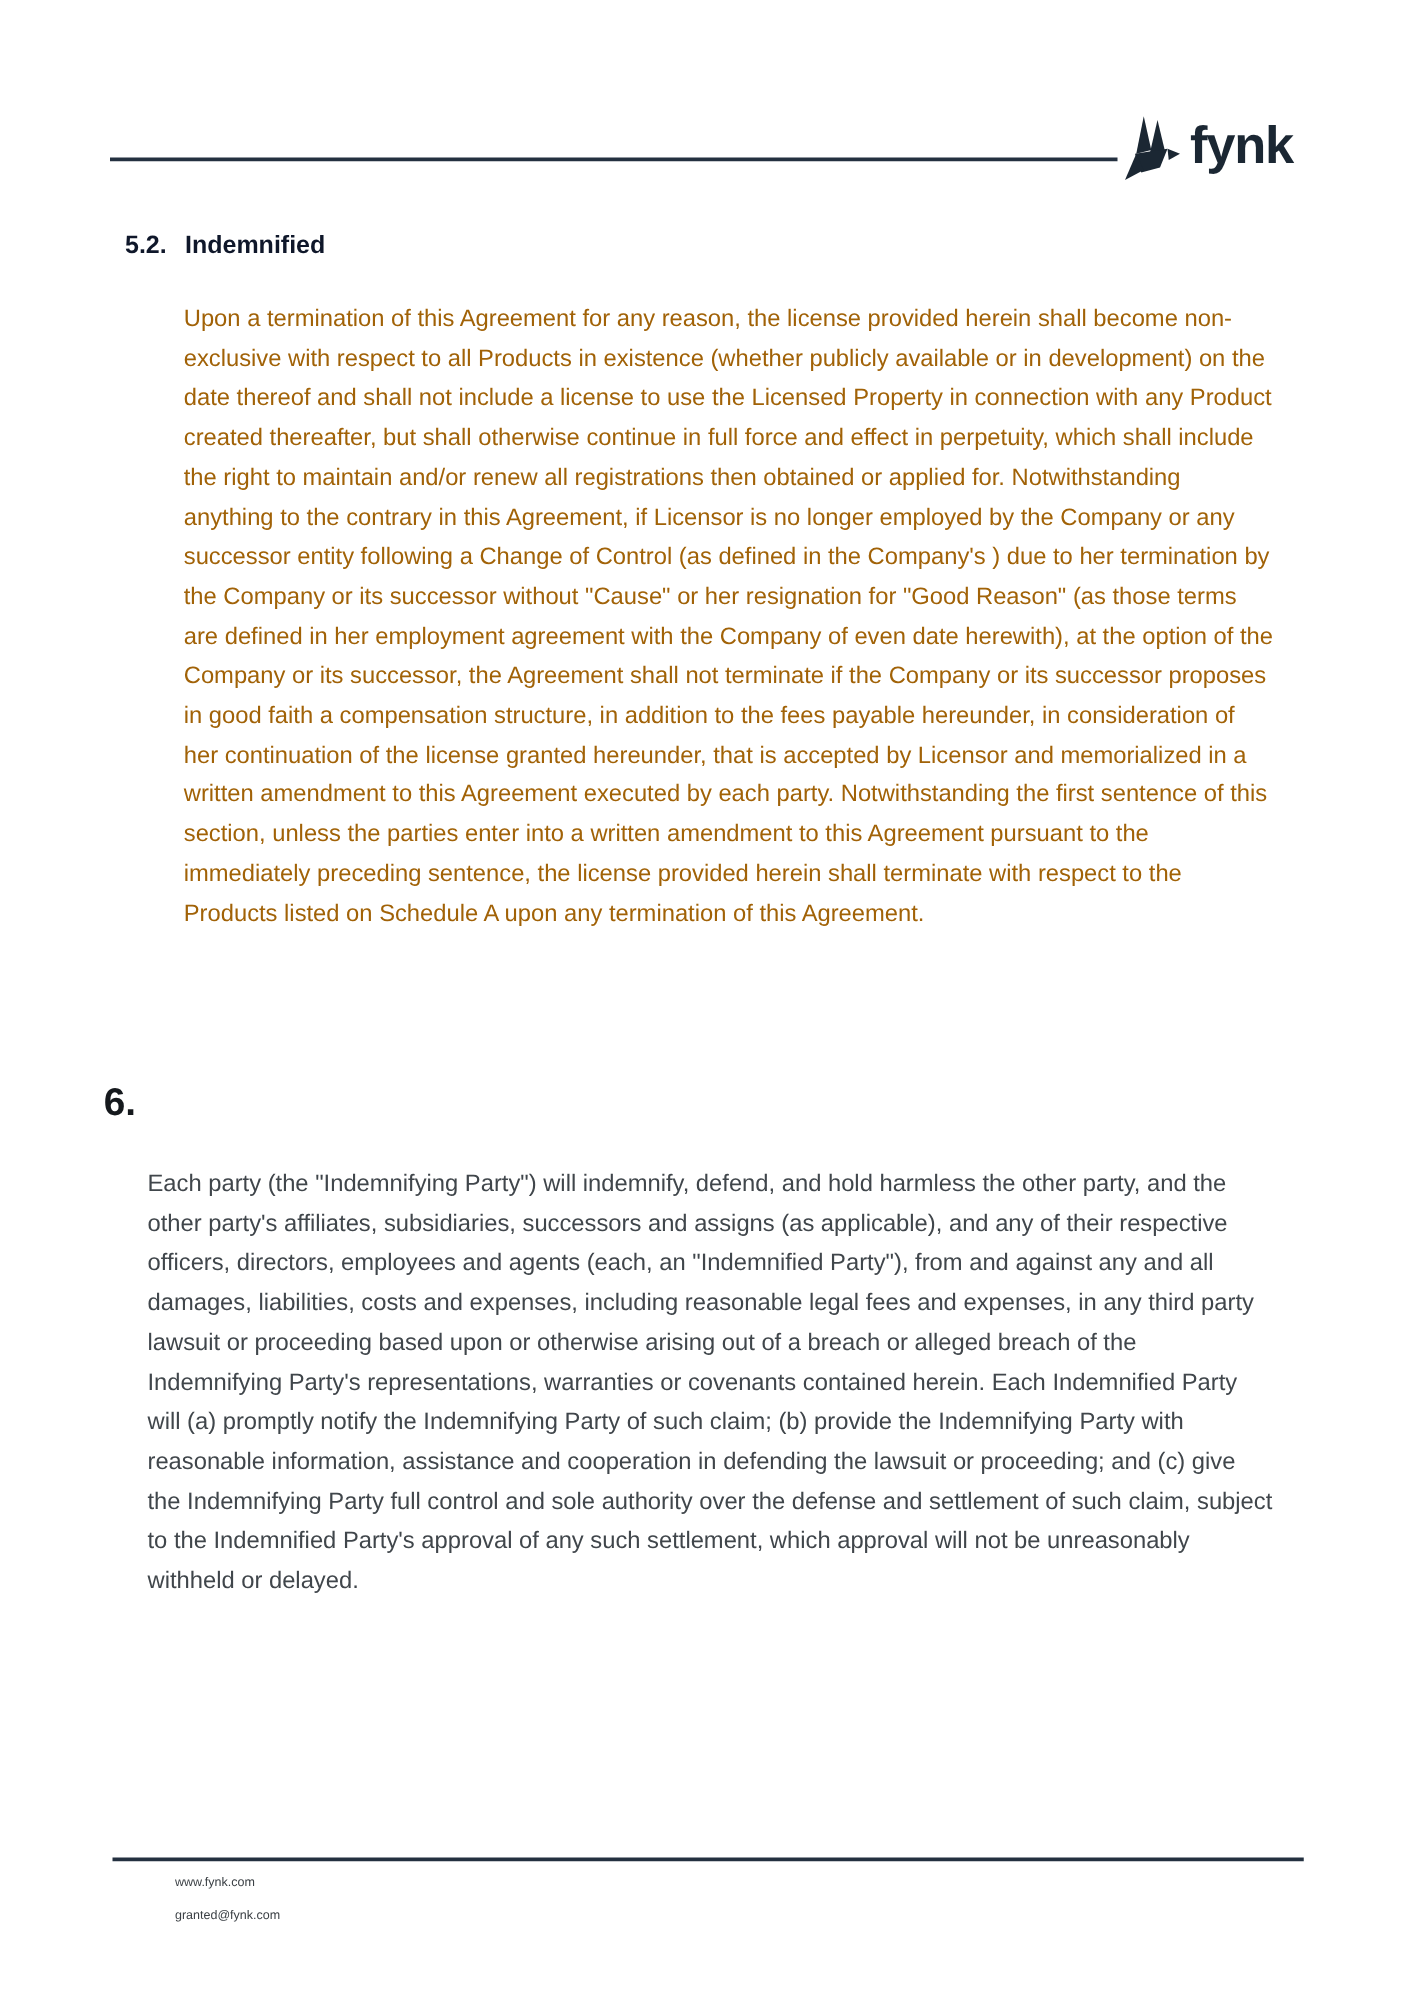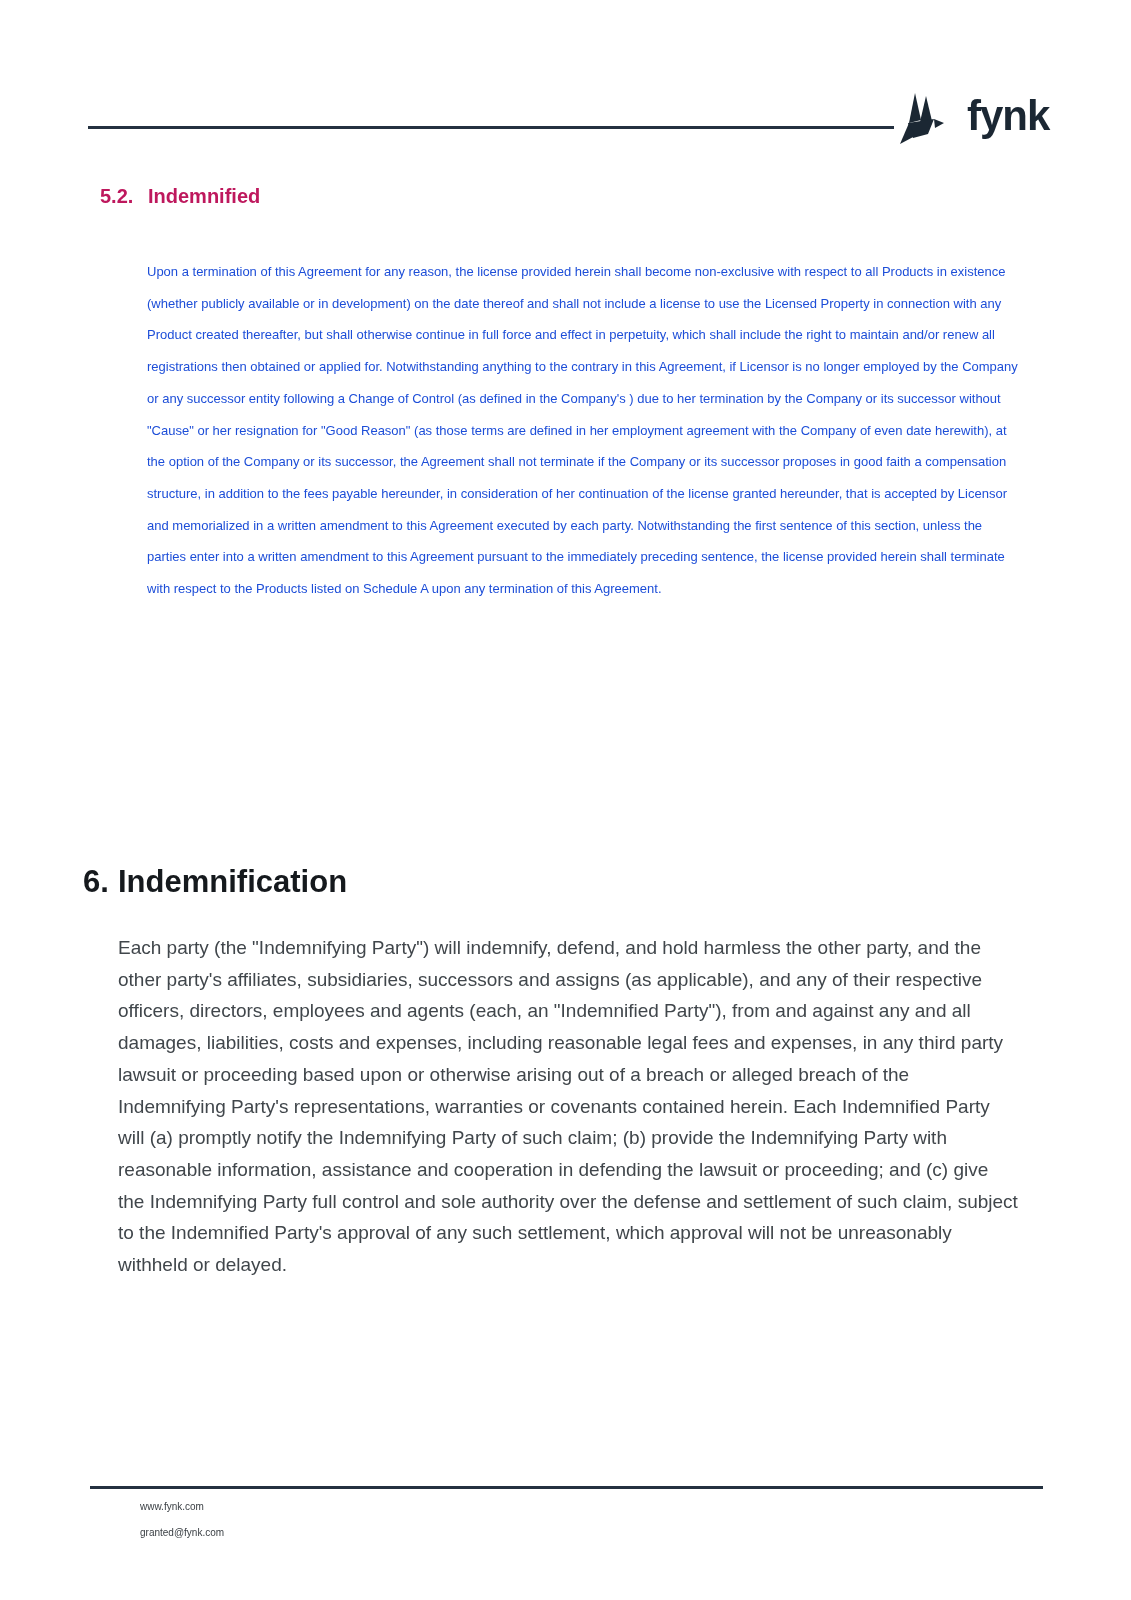--- a/index.html
+++ b/index.html
@@ -24,55 +24,55 @@
     width: 806px;
     height: 3px;
     background: #243140;
   }
   .logo {
     position: absolute;
     left: 898px;
     top: 92px;
     display: flex;
     align-items: center;
-    gap: 19px;
+    gap: 4px;
   }
   .logo-icon svg {
     display: block;
   }
   .logo-text {
     font-size: 42px;
     font-weight: bold;
     color: #1b2733;
     letter-spacing: -1px;
     line-height: 1;
     padding-bottom: 6px;
   }
   
   .subsection-heading {
     position: absolute;
     left: 100px;
     top: 185px;
     font-size: 20px;
     font-weight: bold;
-    color: #be185d;
+    color: #0f172a;
     display: flex;
   }
   .subsection-heading .sec-num {
     width: 48px;
     flex: 0 0 auto;
   }
   .subsection-body {
     position: absolute;
     left: 147px;
-    top: 256px;
+    top: 240px;
     width: 872px;
-    font-size: 13px;
+    font-size: 19px;
     line-height: 31.7px;
-    color: #1d4ed8;
+    color: #a16207;
     text-align: left;
   }
   
   .section-heading {
     position: absolute;
     left: 83px;
     top: 864px;
     font-size: 31px;
     font-weight: bold;
     color: #15191d;
@@ -139,21 +139,20 @@
 
   <div class="subsection-heading">
     <span class="sec-num">5.2.</span>
     <span class="sec-title">Indemnified</span>
   </div>
 
   <div class="subsection-body">Upon a termination of this Agreement for any reason, the license provided herein shall become non-exclusive with respect to all Products in existence (whether publicly available or in development) on the date thereof and shall not include a license to use the Licensed Property in connection with any Product created thereafter, but shall otherwise continue in full force and effect in perpetuity, which shall include the right to maintain and/or renew all registrations then obtained or applied for. Notwithstanding anything to the contrary in this Agreement, if Licensor is no longer employed by the Company or any successor entity following a Change of Control (as defined in the Company's ) due to her termination by the Company or its successor without "Cause" or her resignation for "Good Reason" (as those terms are defined in her employment agreement with the Company of even date herewith), at the option of the Company or its successor, the Agreement shall not terminate if the Company or its successor proposes in good faith a compensation structure, in addition to the fees payable hereunder, in consideration of her continuation of the license granted hereunder, that is accepted by Licensor and memorialized in a written amendment to this Agreement executed by each party. Notwithstanding the first sentence of this section, unless the parties enter into a written amendment to this Agreement pursuant to the immediately preceding sentence, the license provided herein shall terminate with respect to the Products listed on Schedule A upon any termination of this Agreement.</div>
 
   <div class="section-heading">
     <span class="sec-num">6.</span>
-    <span class="sec-title">Indemnification</span>
   </div>
 
   <div class="section-body">Each party (the "Indemnifying Party") will indemnify, defend, and hold harmless the other party, and the other party's affiliates, subsidiaries, successors and assigns (as applicable), and any of their respective officers, directors, employees and agents (each, an "Indemnified Party"), from and against any and all damages, liabilities, costs and expenses, including reasonable legal fees and expenses, in any third party lawsuit or proceeding based upon or otherwise arising out of a breach or alleged breach of the Indemnifying Party's representations, warranties or covenants contained herein. Each Indemnified Party will (a) promptly notify the Indemnifying Party of such claim; (b) provide the Indemnifying Party with reasonable information, assistance and cooperation in defending the lawsuit or proceeding; and (c) give the Indemnifying Party full control and sole authority over the defense and settlement of such claim, subject to the Indemnified Party's approval of any such settlement, which approval will not be unreasonably withheld or delayed.</div>
 
   <div class="footer-rule"></div>
 
   <div class="footer-contact">
     <div>www.fynk.com</div>
     <div>granted@fynk.com</div>
   </div>

